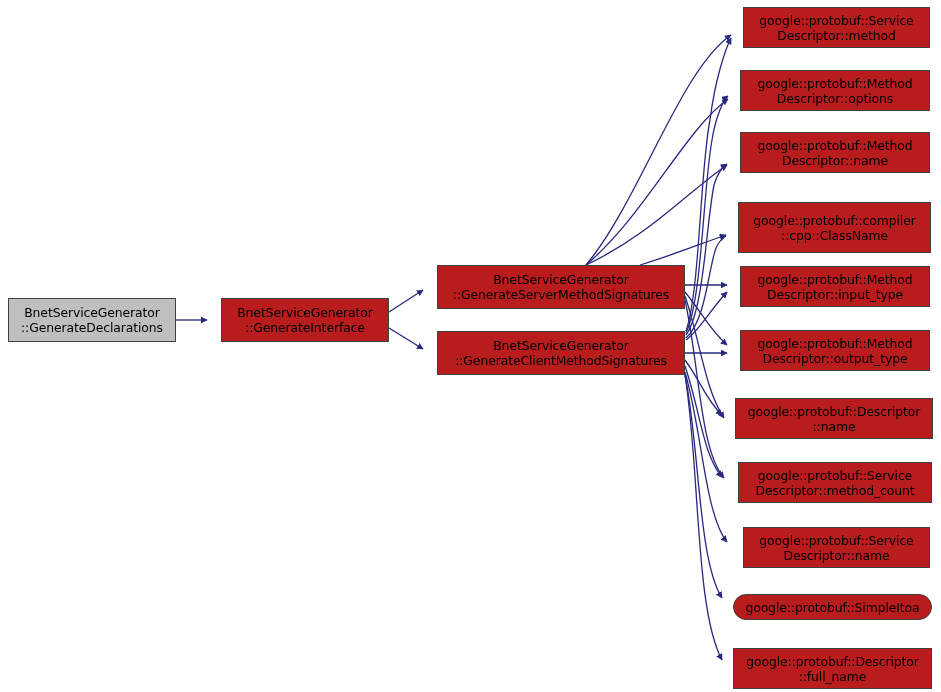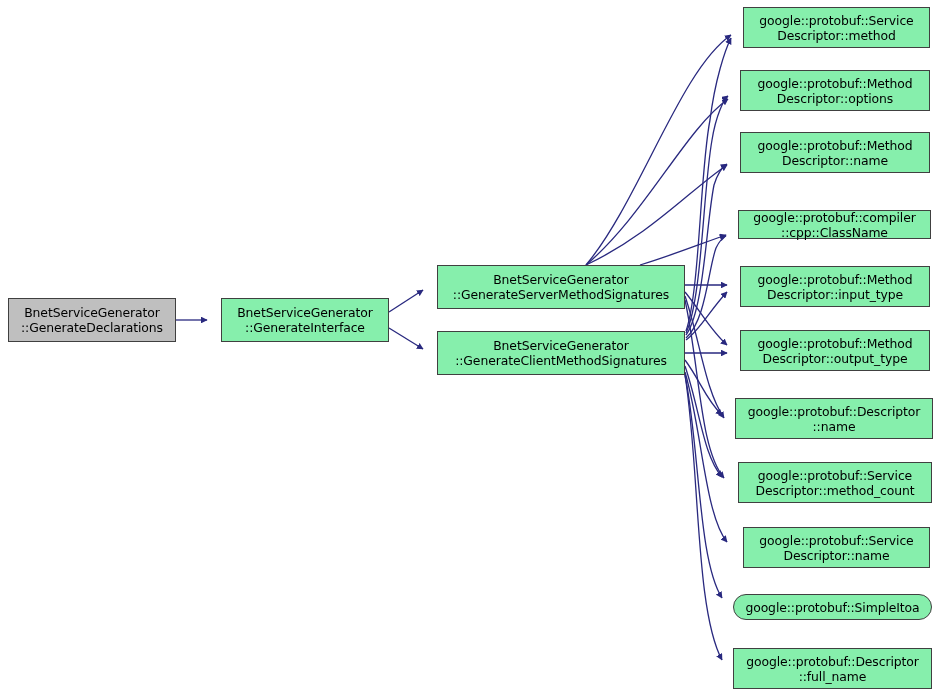--- a/index.html
+++ b/index.html
@@ -19,21 +19,21 @@
     position: absolute;
     left: 0;
     top: 0;
     width: 941px;
     height: 692px;
     pointer-events: none;
   }
   .node {
     position: absolute;
     box-sizing: border-box;
-    background: #86efac;
+    background: #b91c1c;
     border: 1px solid #404040;
     display: flex;
     align-items: center;
     justify-content: center;
     text-align: center;
     color: #000000;
     font-size: 12.4px;
     line-height: 15px;
     letter-spacing: -0.1px;
     white-space: pre-line;
@@ -92,21 +92,21 @@
       <div class="node" style="left: 437px; top: 265px; width: 248px; height: 44px;"><span class="label">BnetServiceGenerator
 ::GenerateServerMethodSignatures</span></div>
       <div class="node" style="left: 437px; top: 331px; width: 248px; height: 44px;"><span class="label">BnetServiceGenerator
 ::GenerateClientMethodSignatures</span></div>
       <div class="node" style="left: 743px; top: 7px; width: 187px; height: 41px;"><span class="label">google::protobuf::Service
 Descriptor::method</span></div>
       <div class="node" style="left: 740px; top: 70px; width: 190px; height: 41px;"><span class="label">google::protobuf::Method
 Descriptor::options</span></div>
       <div class="node" style="left: 740px; top: 132px; width: 190px; height: 41px;"><span class="label">google::protobuf::Method
 Descriptor::name</span></div>
-      <div class="node" style="left: 738px; top: 210px; width: 193px; height: 29px;"><span class="label">google::protobuf::compiler
+      <div class="node" style="left: 738px; top: 202px; width: 193px; height: 51px;"><span class="label">google::protobuf::compiler
 ::cpp::ClassName</span></div>
       <div class="node" style="left: 740px; top: 266px; width: 190px; height: 41px;"><span class="label">google::protobuf::Method
 Descriptor::input_type</span></div>
       <div class="node" style="left: 740px; top: 330px; width: 190px; height: 41px;"><span class="label">google::protobuf::Method
 Descriptor::output_type</span></div>
       <div class="node" style="left: 735px; top: 398px; width: 198px; height: 41px;"><span class="label">google::protobuf::Descriptor
 ::name</span></div>
       <div class="node" style="left: 738px; top: 462px; width: 194px; height: 41px;"><span class="label">google::protobuf::Service
 Descriptor::method_count</span></div>
       <div class="node" style="left: 743px; top: 527px; width: 187px; height: 41px;"><span class="label">google::protobuf::Service

